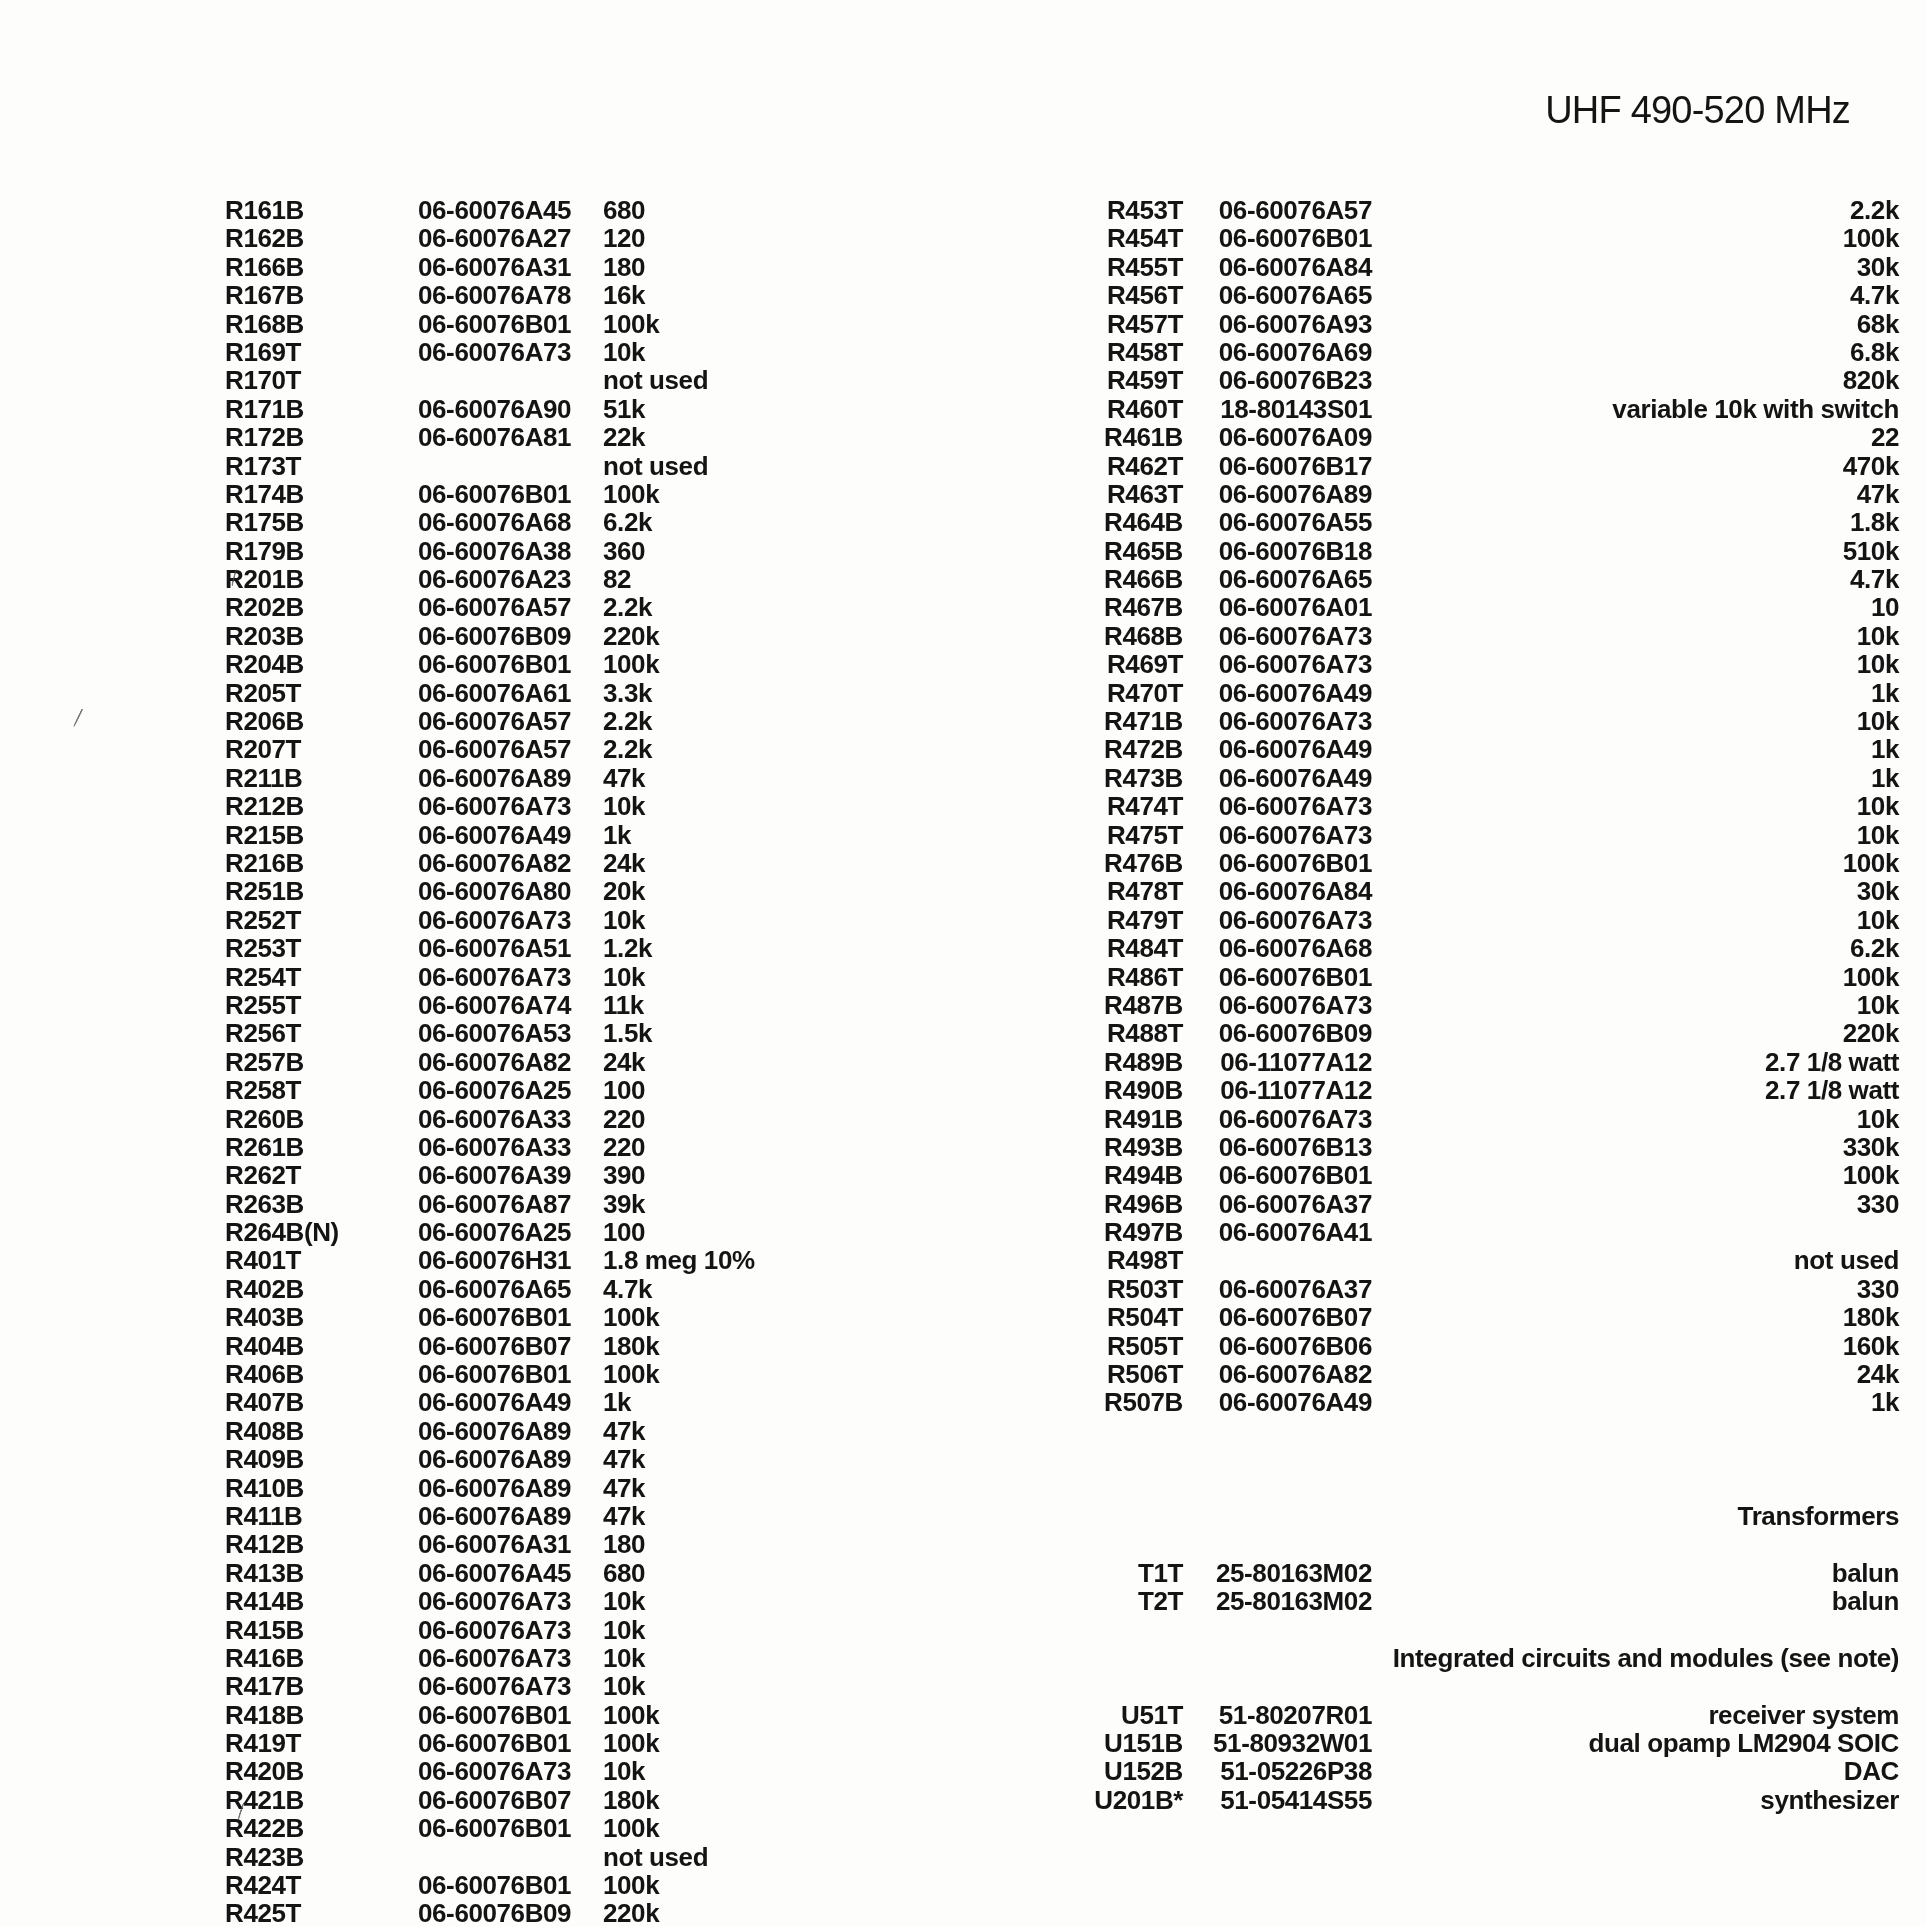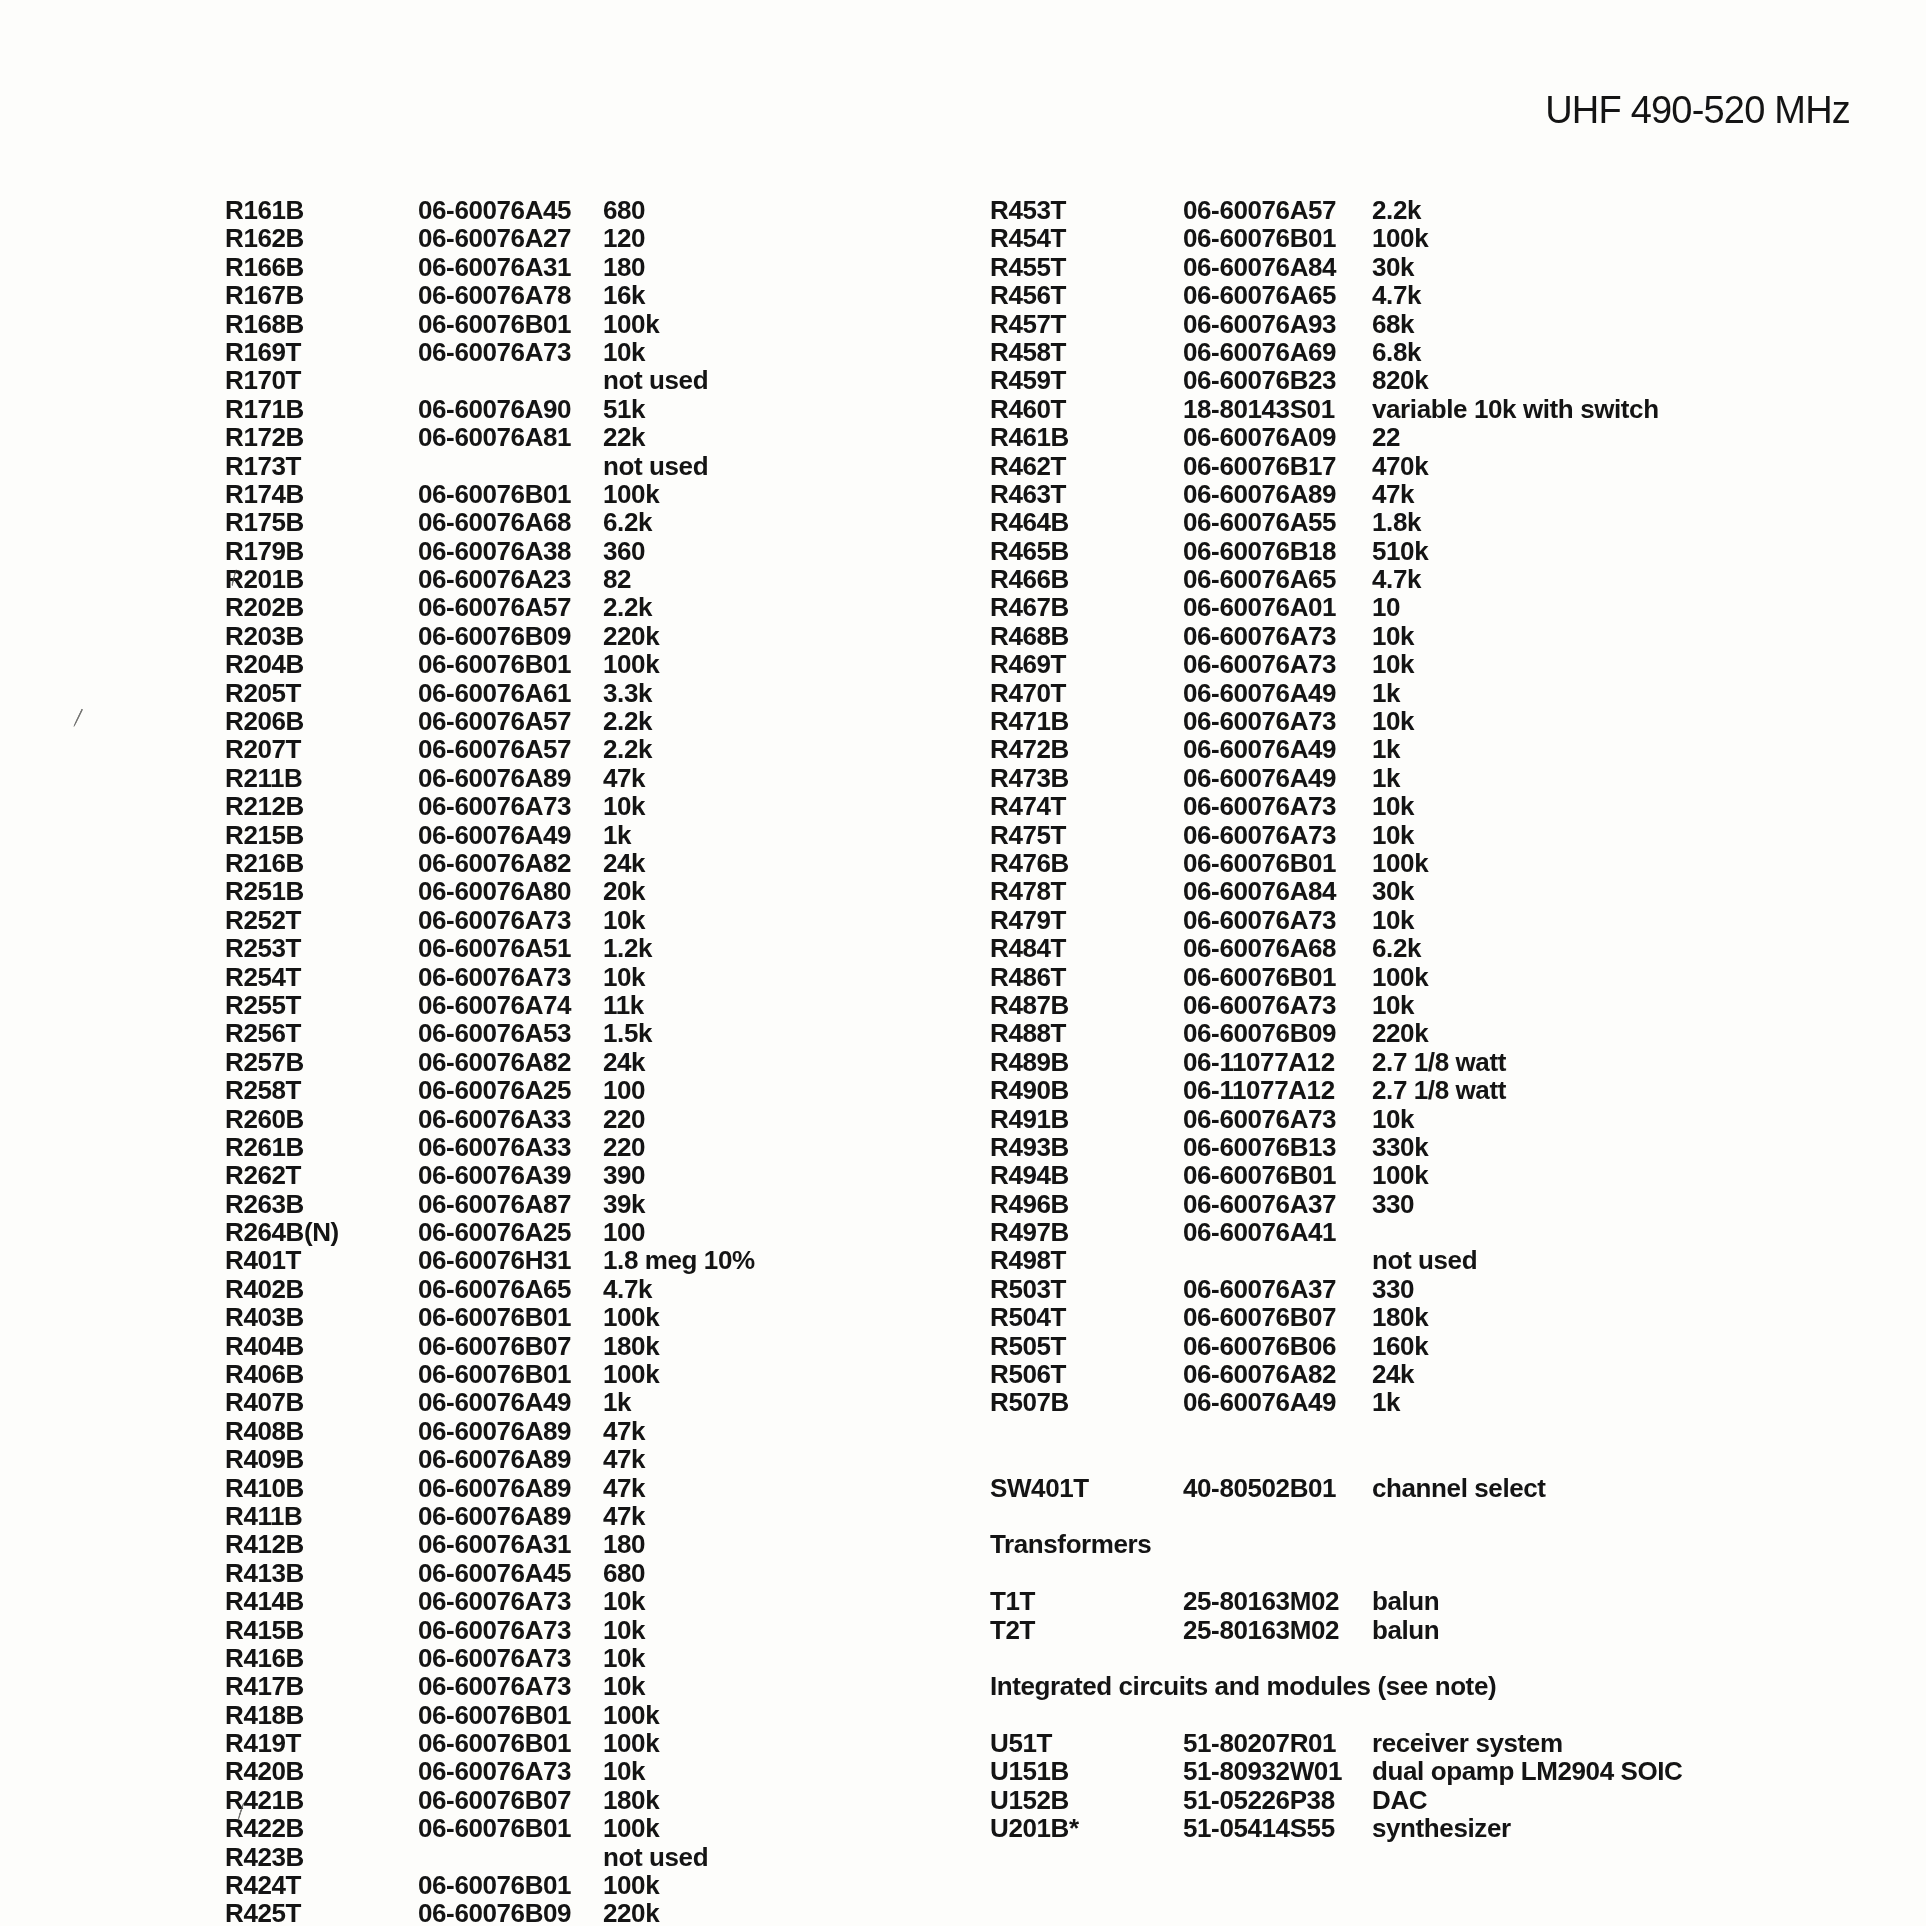--- a/index.html
+++ b/index.html
@@ -14,21 +14,21 @@
   .page-title{
     position:absolute;top:89px;right:92px;
     font-size:38px;font-weight:400;letter-spacing:-0.8px;
     white-space:nowrap;
   }
   .col{
     position:absolute;top:195px;
     font-size:26px;font-weight:700;letter-spacing:-0.4px;
   }
   .col-left{left:225px;width:755px;}
-  .col-right{left:990px;width:909px;}
+  .col-right{left:990px;width:909px;text-align:right;}
   .row{
     display:grid;
     height:28.4px;
     align-items:center;
     white-space:nowrap;
   }
   .col-left .row{grid-template-columns:193px 185px 1fr;}
   .col-right .row{grid-template-columns:193px 189px 1fr;}
   .row.section-header{display:block;}
   .cell{display:block;}
@@ -563,25 +563,20 @@
         <span class="cell part">06-60076A82</span>
         <span class="cell value">24k</span>
       </div>
       <div class="row">
         <span class="cell ref">R507B</span>
         <span class="cell part">06-60076A49</span>
         <span class="cell value">1k</span>
       </div>
       <div class="row blank"></div>
       <div class="row blank"></div>
-      <div class="row">
-        <span class="cell ref">SW401T</span>
-        <span class="cell part">40-80502B01</span>
-        <span class="cell value">channel select</span>
-      </div>
       <div class="row blank"></div>
       <div class="row section-header">
         <span class="cell header-text">Transformers</span>
       </div>
       <div class="row blank"></div>
       <div class="row">
         <span class="cell ref">T1T</span>
         <span class="cell part">25-80163M02</span>
         <span class="cell value">balun</span>
       </div>

